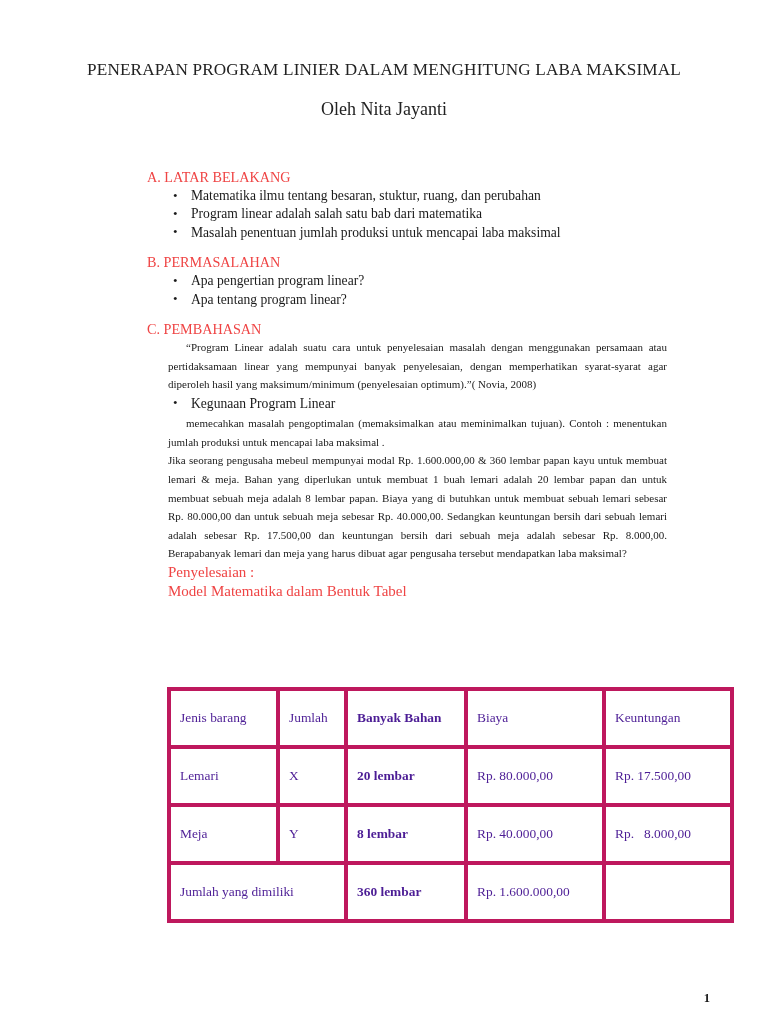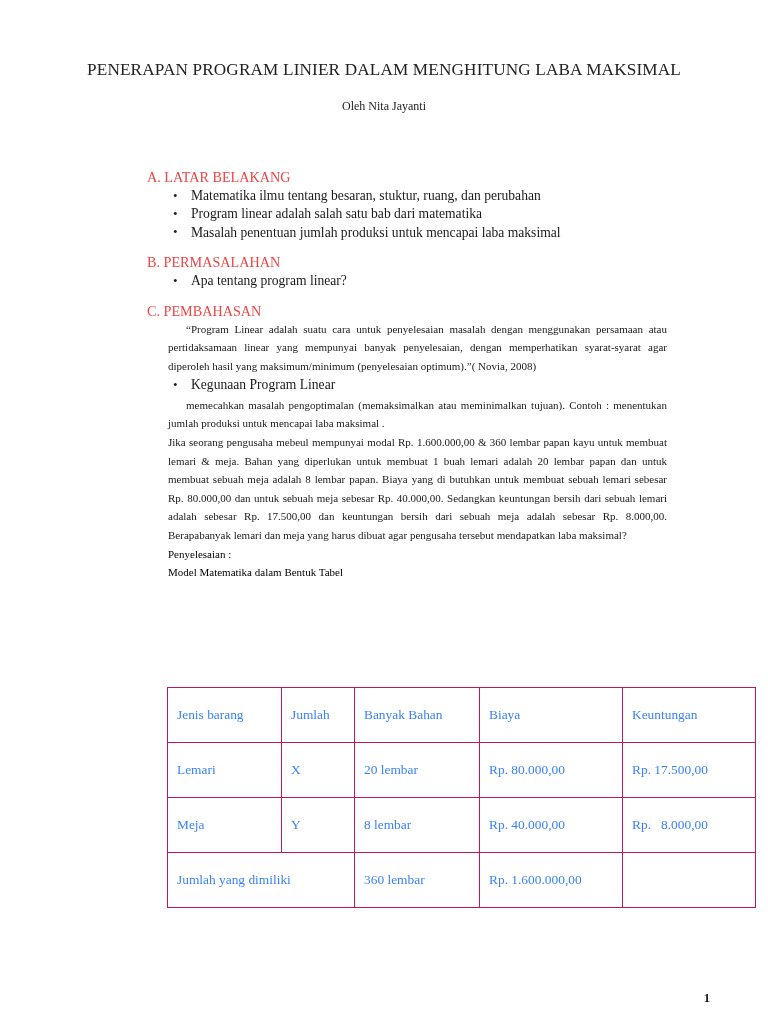--- a/index.html
+++ b/index.html
@@ -34,21 +34,21 @@
     letter-spacing: 0.15px;
     color: #222222;
     white-space: nowrap;
   }
   .doc-subtitle {
     position: absolute;
     left: 0;
     top: 99px;
     width: 768px;
     text-align: center;
-    font-size: 12px;
+    font-size: 18px;
     color: #222222;
   }
 
   
   .body-col {
     position: absolute;
     left: 147px;
     top: 168px;
     width: 520px;
   }
@@ -95,52 +95,52 @@
     padding-right: 0px;
   }
   .para.indent {
     text-indent: 18px;
   }
   .para.noindent { text-indent: 0; }
 
   
 
   .plain-line {
-    font-size: 11px;
+    font-size: 15px;
     line-height: 18.6px;
-    color: #000000;
+    color: #ef4444;
     padding-left: 21px;
     margin: 0;
   }
 
   
   .tbl-wrap {
     position: absolute;
     left: 167px;
     top: 687px;
     width: 498px;
   }
   table.model-table {
     border-collapse: collapse;
     width: 498px;
     table-layout: fixed;
   }
   table.model-table td {
-    border: 1px solid #be185d;
+    border: 4px solid #be185d;
     font-size: 13.4px;
-    color: #3b82f6;
-    padding: 0 8px 0 9px;
+    color: #4c1d95;
+    padding: 0 0 0 9px;
     height: 54px;
     vertical-align: middle;
     white-space: pre;
     overflow: hidden;
   }
   .col-1 { width: 96px; }
   .col-2 { width: 55px; }
-  .col-3 { width: 107px; }
+  .col-3 { width: 107px; font-weight: bold; }
   .col-4 { width: 125px; }
   .col-5 { width: 115px; }
 
   
   .page-number {
     position: absolute;
     right: 58px;
     bottom: 18px;
     font-size: 12.6px;
     font-weight: bold;
@@ -162,20 +162,21 @@
     <ul class="bullets">
       <li>Matematika ilmu tentang besaran, stuktur, ruang, dan perubahan</li>
       <li>Program linear adalah salah satu bab dari matematika</li>
       <li>Masalah penentuan jumlah produksi untuk mencapai laba maksimal</li>
     </ul>
 
     <div class="gap-sm"></div>
 
     <div class="section-heading">B. PERMASALAHAN</div>
     <ul class="bullets">
+      <li>Apa pengertian program linear?</li>
       <li>Apa tentang program linear?</li>
     </ul>
 
     <div class="gap-sm"></div>
 
     <div class="section-heading">C. PEMBAHASAN</div>
     <p class="para indent">“Program Linear adalah suatu cara untuk penyelesaian masalah dengan menggunakan persamaan atau pertidaksamaan linear yang mempunyai banyak penyelesaian, dengan memperhatikan syarat-syarat agar diperoleh hasil yang maksimum/minimum (penyelesaian optimum).”( Novia, 2008)</p>
 
     <ul class="bullets">
       <li>Kegunaan Program Linear</li>

